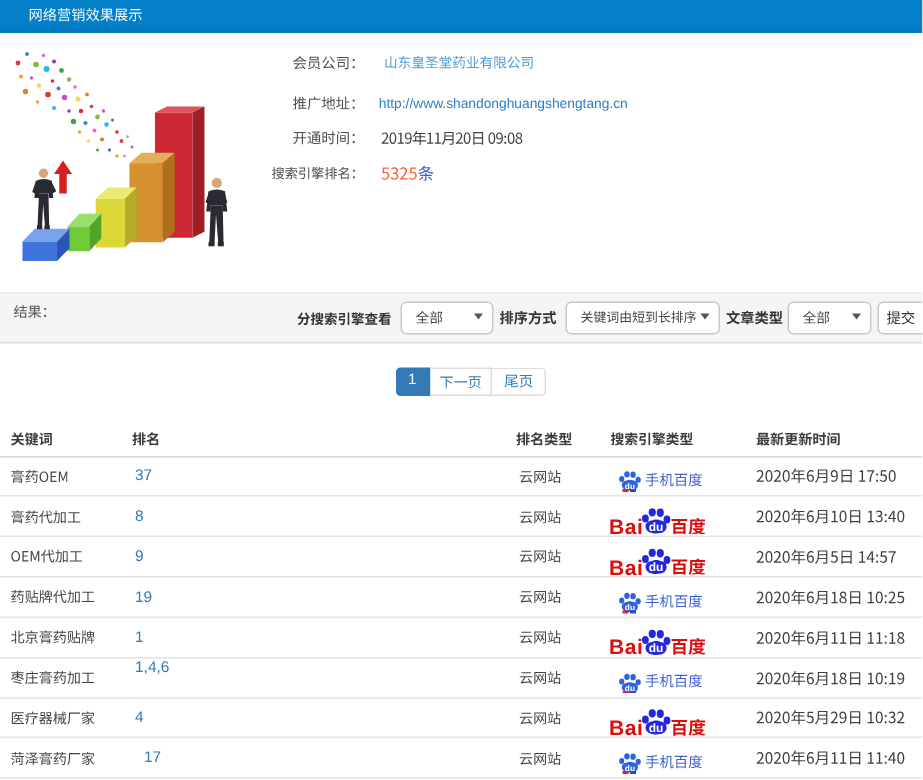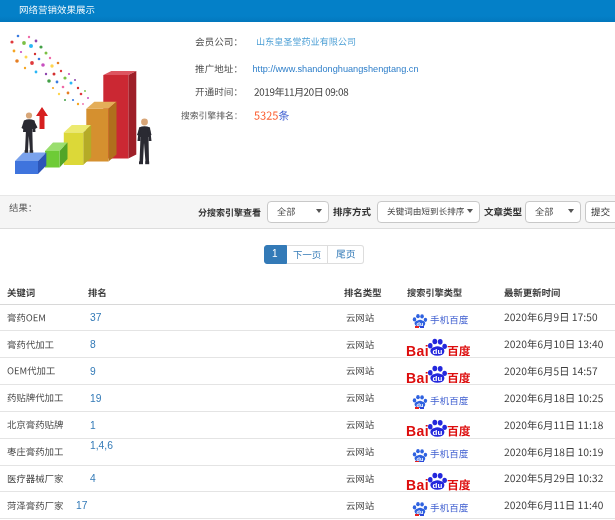--- a/index.html
+++ b/index.html
@@ -730,21 +730,21 @@
     </svg>
 <div style="position:absolute;left:0;top:491.40px;width:615px;height:1px;background:#e4e4e4"></div>
 <svg style="position:absolute;left:6.5px;top:500.79px;" width="56.40" height="9.40" viewBox="0 -880 6000 1000" fill="#444444">
       <use href="#g120" x="0"></use>
       <use href="#g121" x="1000"></use>
       <use href="#g90" x="2000"></use>
       <use href="#g32" x="3000"></use>
       <use href="#g118" x="4000"></use>
       <use href="#g119" x="5000"></use>
     </svg>
-<div style="position:absolute;left:76px;top:500.05px;font:10.3px 'Liberation Sans',sans-serif;color:#337ab7">17</div>
+<div style="position:absolute;left:96px;top:500.05px;font:10.3px 'Liberation Sans',sans-serif;color:#337ab7">17</div>
 <svg style="position:absolute;left:345.8px;top:500.74px;" width="28.20" height="9.40" viewBox="0 -880 3000 1000" fill="#444444">
       <use href="#g94" x="0"></use>
       <use href="#g0" x="1000"></use>
       <use href="#g95" x="2000"></use>
     </svg>
 <svg style="position:absolute;left:411.8px;top:500.3px" width="16" height="16" viewBox="0 0 21.6 21.6">
       <g transform="scale(1.02)">
         <ellipse cx="3.3" cy="9.8" rx="2.3" ry="2.7" fill="#2f62e0"></ellipse>
         <ellipse cx="7.9" cy="5.6" rx="2.4" ry="2.8" fill="#2f62e0"></ellipse>
         <ellipse cx="13.3" cy="5.9" rx="2.4" ry="2.8" fill="#2f62e0"></ellipse>

